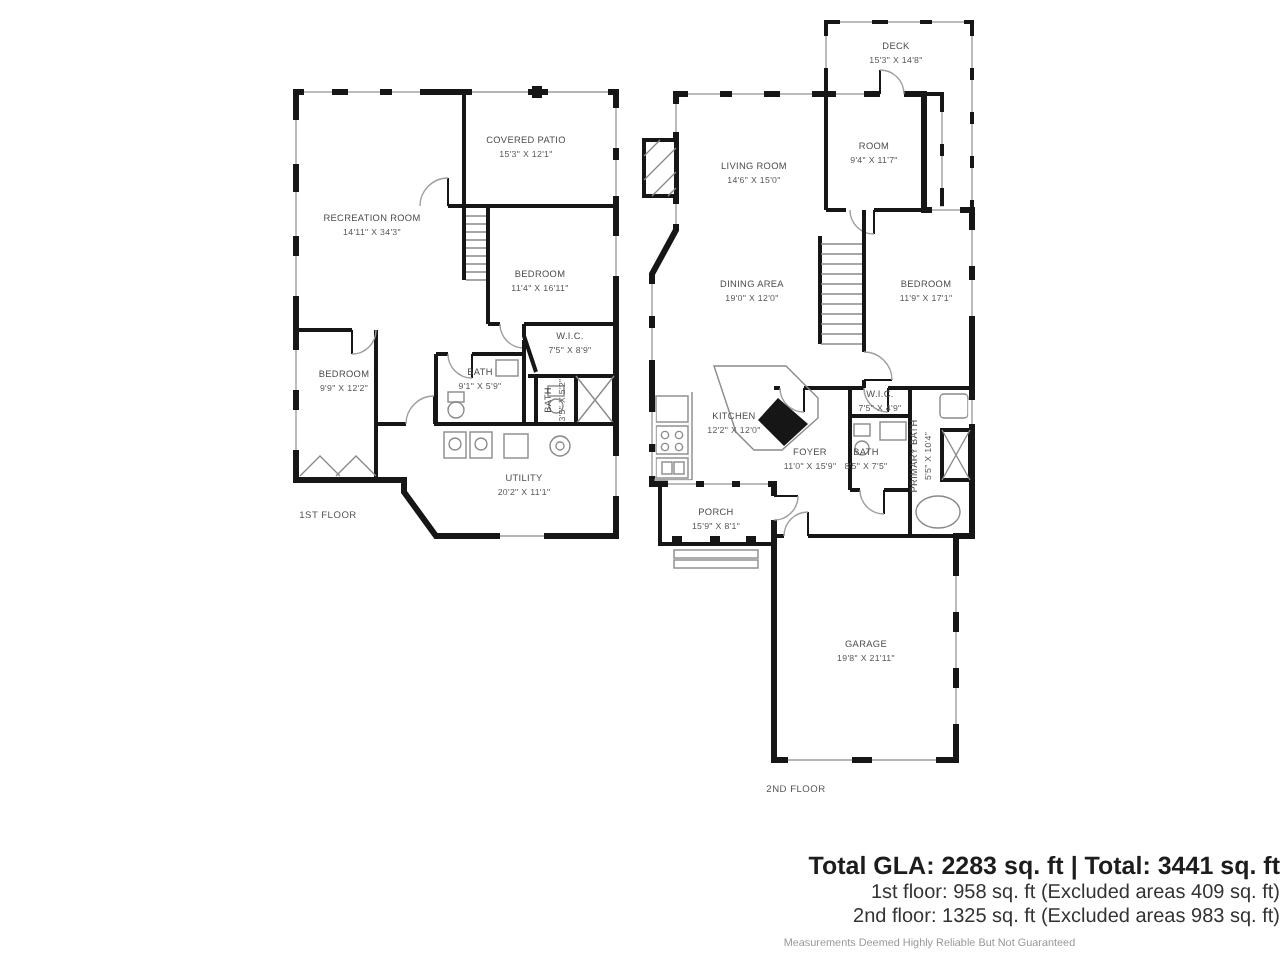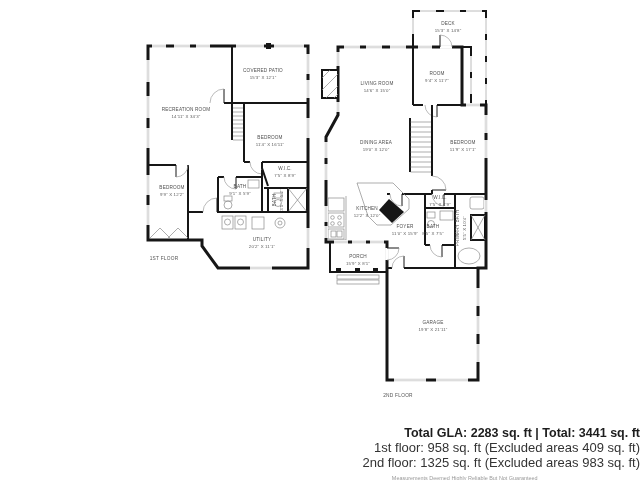--- a/index.html
+++ b/index.html
@@ -20,21 +20,21 @@
   
   .rl{position:absolute;transform:translate(-50%,-50%) scale(0.78);text-align:center;
       color:#4e4e4e;font-size:6px;line-height:1.45;letter-spacing:0.2px;white-space:nowrap;}
   .rl .rd{font-size:5.6px;color:#5c5c5c;}
   .rl.vert{transform:translate(-50%,-50%) rotate(-90deg) scale(0.78);}
   .ftag{position:absolute;transform:translate(-50%,-50%) scale(0.8);font-size:6px;
         color:#555;letter-spacing:0.3px;white-space:nowrap;}
   
   .summary{position:absolute;left:0;top:426px;width:640px;text-align:right;color:#333;}
   .s1{font-size:12.5px;font-weight:bold;color:#1d1d1d;margin-bottom:1px;}
-  .s2{font-size:13px;color:#333;line-height:1.1;margin-top:1px;}
+  .s2{font-size:10px;color:#333;line-height:1.1;margin-top:1px;}
   .disc{font-size:8px;color:#999;transform:scale(0.68);transform-origin:center top;margin-top:4px;}
 </style>
 </head>
 <body>
 
 <div class="stage">
 
   <svg class="plan" width="640" height="480" viewBox="0 0 640 480">
 
     <g>

